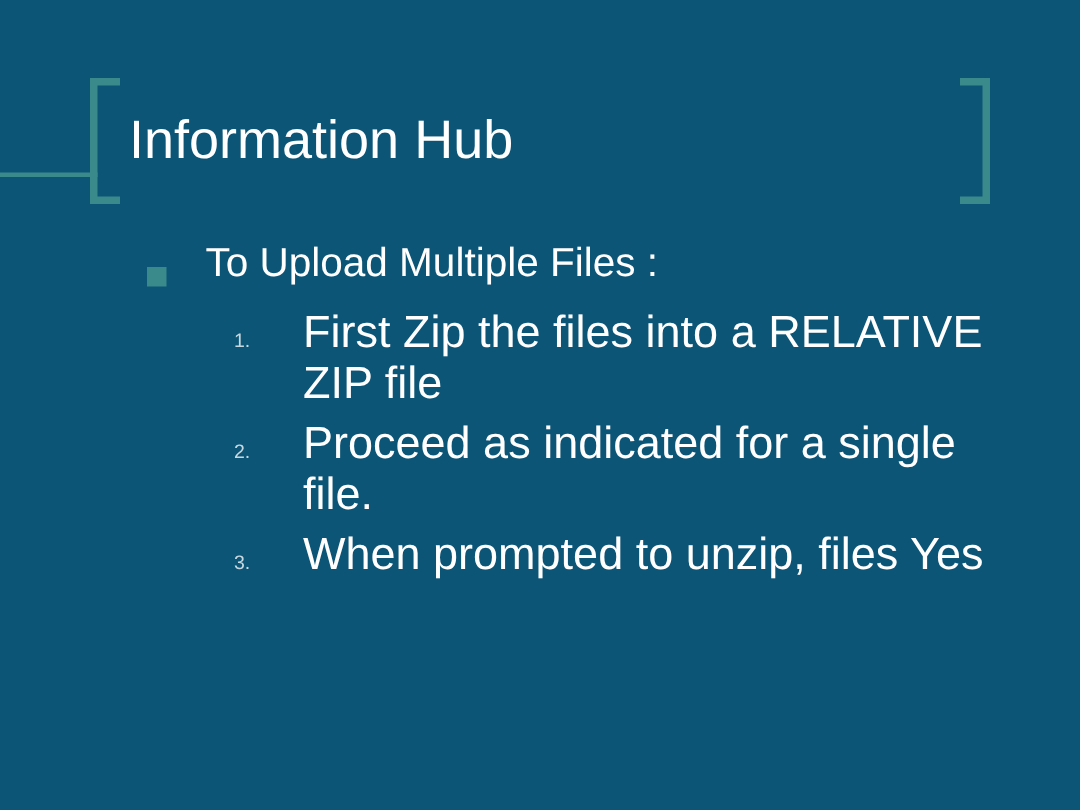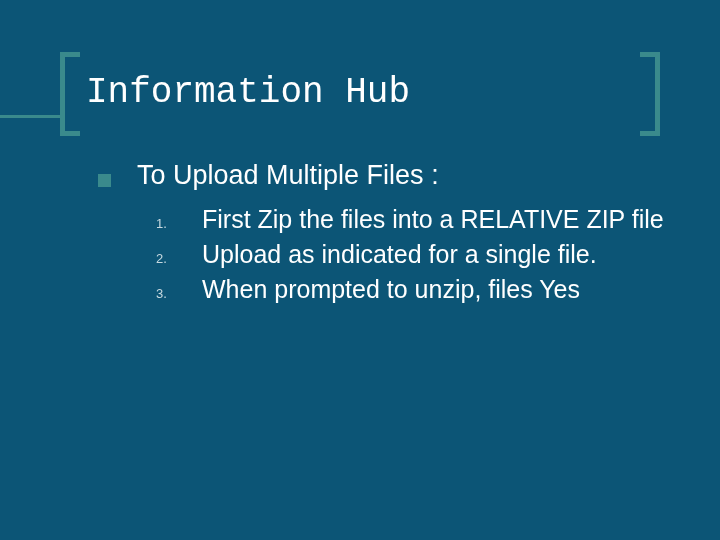--- a/index.html
+++ b/index.html
@@ -14,21 +14,20 @@
     font-family: Arial, Helvetica, sans-serif;
     color: #ffffff;
     position: relative;
   }
   .title-wrap {
     position: absolute;
     top: 52px;
     left: 60px;
     right: 60px;
     height: 84px;
-    font-family: Liberation Mono, monospace;
   }
   .bracket-left, .bracket-right {
     position: absolute;
     height: 84px;
     width: 20px;
   }
   .bracket-left { left: 0; }
   .bracket-right { right: 0; }
   .bracket-left span.top, .bracket-right span.top,
   .bracket-left span.bottom, .bracket-right span.bottom,
@@ -59,21 +58,21 @@
     background: #3a8a8c;
   }
   .content {
     position: absolute;
     top: 160px;
     left: 98px;
     right: 40px;
   }
   .bullet-row {
     display: flex;
-    align-items: center;
+    align-items: flex-end;
     margin-bottom: 14px;
   }
   .square-bullet {
     width: 13px;
     height: 13px;
     background: #3a8a8c;
     margin-top: 9px;
     margin-right: 26px;
     flex-shrink: 0;
   }
@@ -92,21 +91,21 @@
   }
   .step-num {
     width: 46px;
     flex-shrink: 0;
     font-size: 13px;
     color: #c7d9e0;
     text-align: left;
     padding-left: 8px;
   }
   .step-text {
-    font-size: 25px;
+    font-size: 30px;
     color: #ffffff;
   }
 </style>
 </head>
 <body>
 
 <div class="title-rule"></div>
 
 <div class="title-wrap">
   <div class="bracket-left">
@@ -127,20 +126,20 @@
     <div class="square-bullet"></div>
     <div class="subtitle-text">To Upload Multiple Files :</div>
   </div>
   <div class="steps">
     <div class="step-row">
       <div class="step-num">1.</div>
       <div class="step-text">First Zip the files into a RELATIVE ZIP file</div>
     </div>
     <div class="step-row">
       <div class="step-num">2.</div>
-      <div class="step-text">Upload as indicated for a single file.</div>
+      <div class="step-text">Proceed as indicated for a single file.</div>
     </div>
     <div class="step-row">
       <div class="step-num">3.</div>
       <div class="step-text">When prompted to unzip, files Yes</div>
     </div>
   </div>
 </div>
 
 </body></html>

